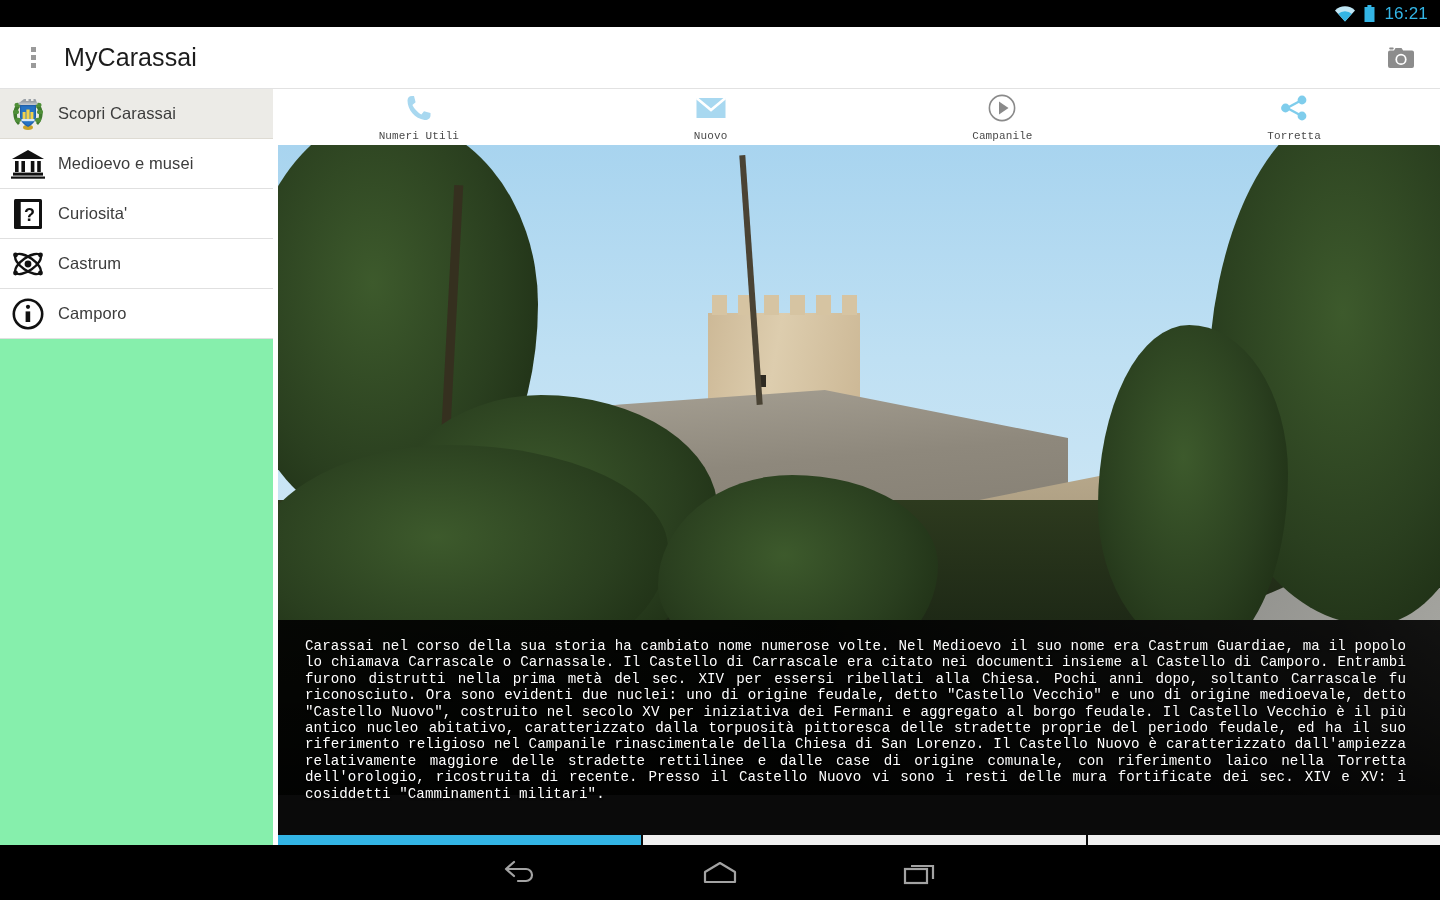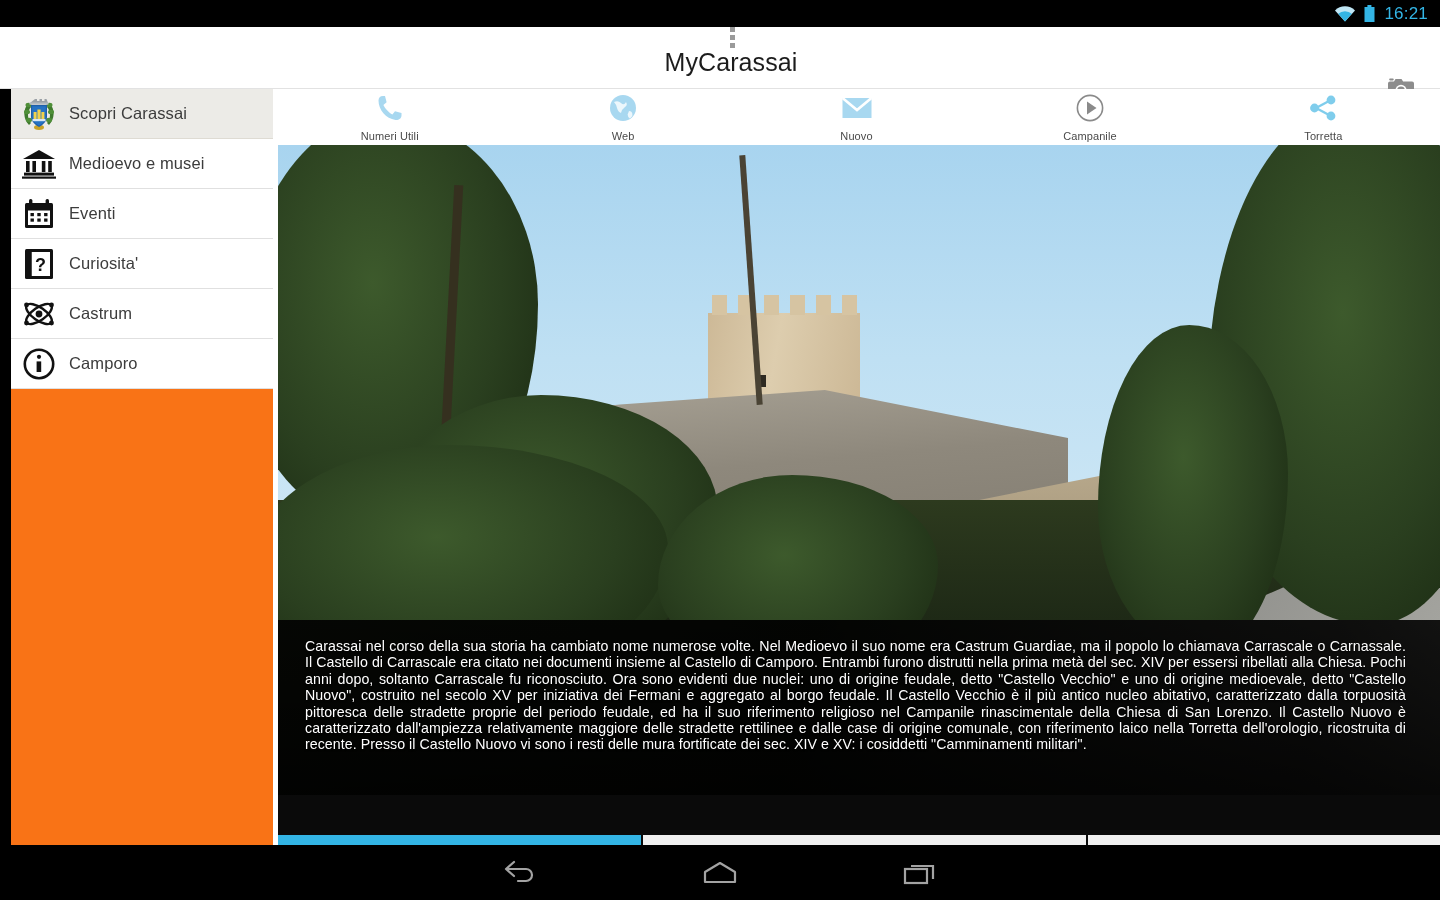--- a/index.html
+++ b/index.html
@@ -46,21 +46,20 @@
   
   #action-bar {
     position: absolute;
     left: 0; top: 27px;
     width: 1440px; height: 62px;
     background: #fff;
     border-bottom: 1px solid #e2e2e2;
     box-sizing: border-box;
     display: flex;
     align-items: center;
-    flex-direction: column;
   }
   #drawer-dots {
     width: 18px;
     margin-left: 24px;
     display: flex;
     flex-direction: column;
     align-items: center;
     gap: 3px;
     cursor: pointer;
   }
@@ -80,23 +79,23 @@
     margin-left: auto;
     margin-right: 24px;
     cursor: pointer;
     display: flex;
     align-items: center;
   }
 
   
   #sidebar {
     position: absolute;
-    left: 11px; top: 89px;
+    left: 0; top: 89px;
     width: 308px; height: 756px;
-    background: #f97316;
+    background: #86efac;
     border-right: 1px solid #d6d6d6;
     box-sizing: border-box;
     overflow: hidden;
   }
   .nav-item {
     position: relative;
     height: 50px;
     background: #fff;
     border-bottom: 1px solid #e0e0e0;
     display: flex;
@@ -132,20 +131,21 @@
     align-items: center;
   }
 
   
   #content {
     position: absolute;
     left: 273px; top: 89px;
     width: 1167px; height: 756px;
     background: #fff;
     overflow: hidden;
+    font-family: Liberation Mono, monospace;
   }
   #quick-actions {
     position: relative;
     height: 56px;
     background: #fff;
     display: flex;
     align-items: flex-start;
     padding-top: 4px;
     box-sizing: border-box;
   }
@@ -357,39 +357,20 @@
           <rect x="10.4" y="12" width="3.6" height="11" fill="#111"></rect>
           <rect x="19.8" y="12" width="3.6" height="11" fill="#111"></rect>
           <rect x="26.2" y="12" width="3.6" height="11" fill="#111"></rect>
           <rect x="2" y="23.6" width="30" height="3" fill="#111"></rect>
           <rect x="0" y="27.5" width="34" height="2.2" fill="#111"></rect>
         </svg>
       </span>
       <span class="nav-label">Medioevo e musei</span>
     </div>
 
-    <div class="nav-item">
-      <span class="nav-icon">
-        <svg width="32" height="32" viewBox="0 0 32 32">
-          <rect x="6" y="1" width="3.4" height="6" rx="1.5" fill="#111"></rect>
-          <rect x="22.6" y="1" width="3.4" height="6" rx="1.5" fill="#111"></rect>
-          <rect x="2" y="5" width="28" height="25" rx="1.5" fill="#111"></rect>
-          <rect x="5" y="12.5" width="22" height="14.5" fill="#fff"></rect>
-          <g fill="#111">
-            <rect x="7.5" y="15" width="3.4" height="3.2"></rect>
-            <rect x="14.3" y="15" width="3.4" height="3.2"></rect>
-            <rect x="21.1" y="15" width="3.4" height="3.2"></rect>
-            <rect x="7.5" y="20.5" width="3.4" height="3.2"></rect>
-            <rect x="14.3" y="20.5" width="3.4" height="3.2"></rect>
-            <rect x="21.1" y="20.5" width="3.4" height="3.2"></rect>
-          </g>
-        </svg>
-      </span>
-      <span class="nav-label">Eventi</span>
-    </div>
 
     <div class="nav-item">
       <span class="nav-icon">
         <svg width="30" height="32" viewBox="0 0 30 32">
           <rect x="1" y="1" width="28" height="30" rx="1.5" fill="#111"></rect>
           <rect x="7.5" y="4" width="18.5" height="24" fill="#fff"></rect>
           <rect x="4" y="1" width="3.5" height="30" fill="#111"></rect>
           <text x="16.5" y="23" font-family="Liberation Sans, sans-serif" font-size="18" font-weight="bold" fill="#111" text-anchor="middle">?</text>
         </svg>
       </span>
@@ -432,30 +413,20 @@
 
       <div class="qa-item">
         <span class="qa-icon">
           <svg width="26" height="28" viewBox="0 0 26 28">
             <path d="M6 2 C3 2 1.5 4 1.5 6.5 C1.5 16 9 24.5 18.5 26 C21.5 26.4 24.5 24.5 24.5 21.5 L24.5 19 L18 17.2 L15.4 20.4 C11.8 18.6 8 14.6 6.4 11 L9.6 8.3 L8 2 Z" fill="#a8d8f0"></path>
           </svg>
         </span>
         <span class="qa-label">Numeri Utili</span>
       </div>
 
-      <div class="qa-item">
-        <span class="qa-icon">
-          <svg width="28" height="28" viewBox="0 0 28 28">
-            <circle cx="14" cy="14" r="13" fill="#a8d8f0"></circle>
-            <path d="M5 8 q4 -2 7 1 t5 -1 q2 3 -1 5 t-4 6 q-3 -1 -4 -5 t-3 -6 Z" fill="#ffffff" opacity="0.78"></path>
-            <path d="M20 17 q3 0 3.4 3 t-2.6 4.4 q-2 -1 -2.2 -4 Z" fill="#ffffff" opacity="0.78"></path>
-          </svg>
-        </span>
-        <span class="qa-label">Web</span>
-      </div>
 
       <div class="qa-item">
         <span class="qa-icon">
           <svg width="30" height="22" viewBox="0 0 30 22">
             <rect x="0.5" y="1" width="29" height="20" fill="#a8d8f0"></rect>
             <path d="M0.5 1 L15 13 L29.5 1" fill="none" stroke="#ffffff" stroke-width="2.6"></path>
           </svg>
         </span>
         <span class="qa-label">Nuovo</span>
       </div>

